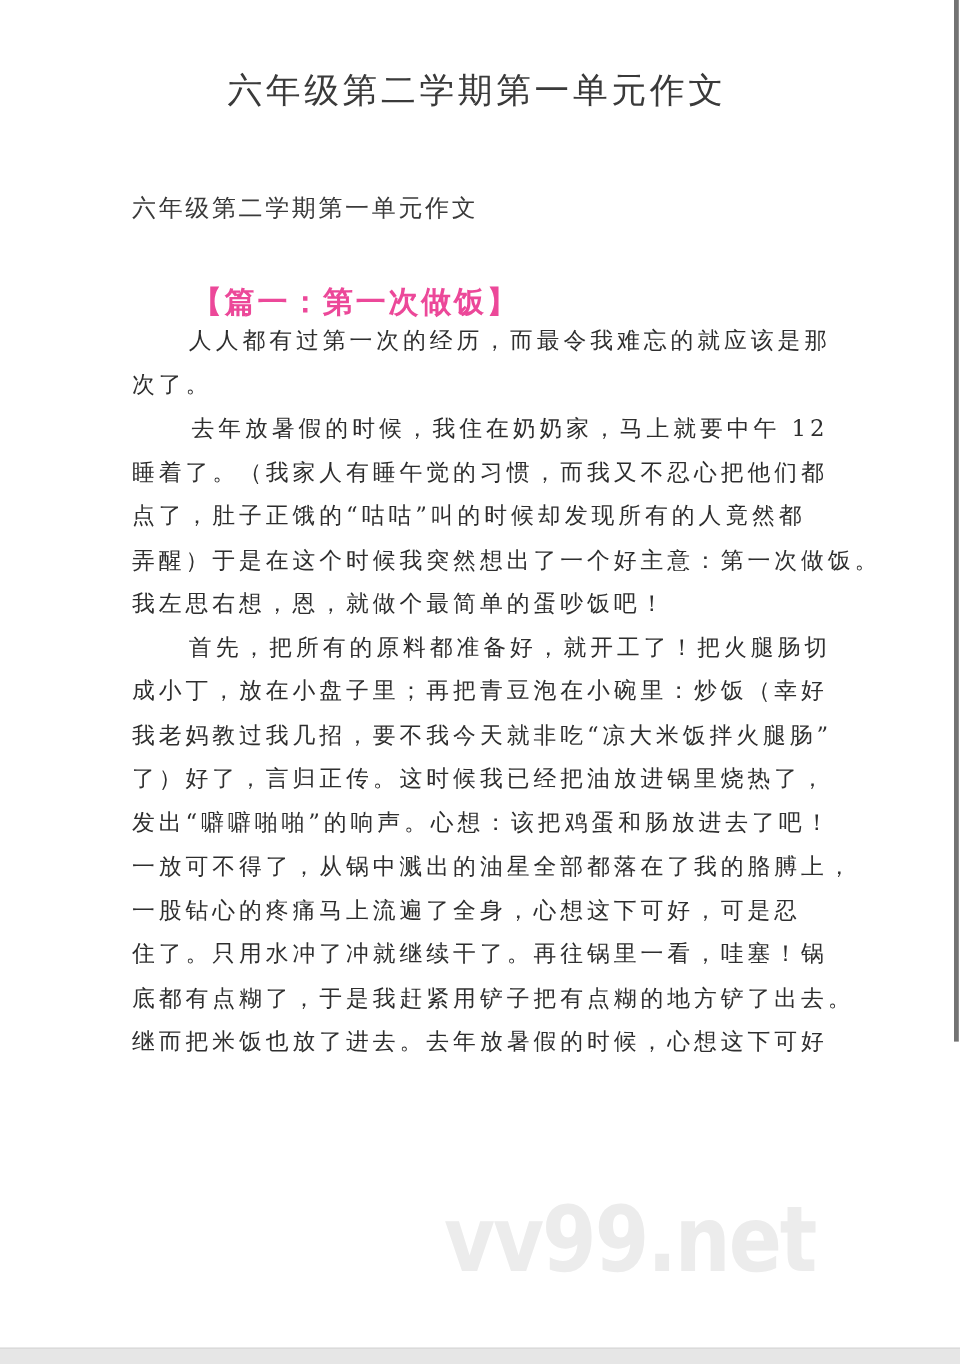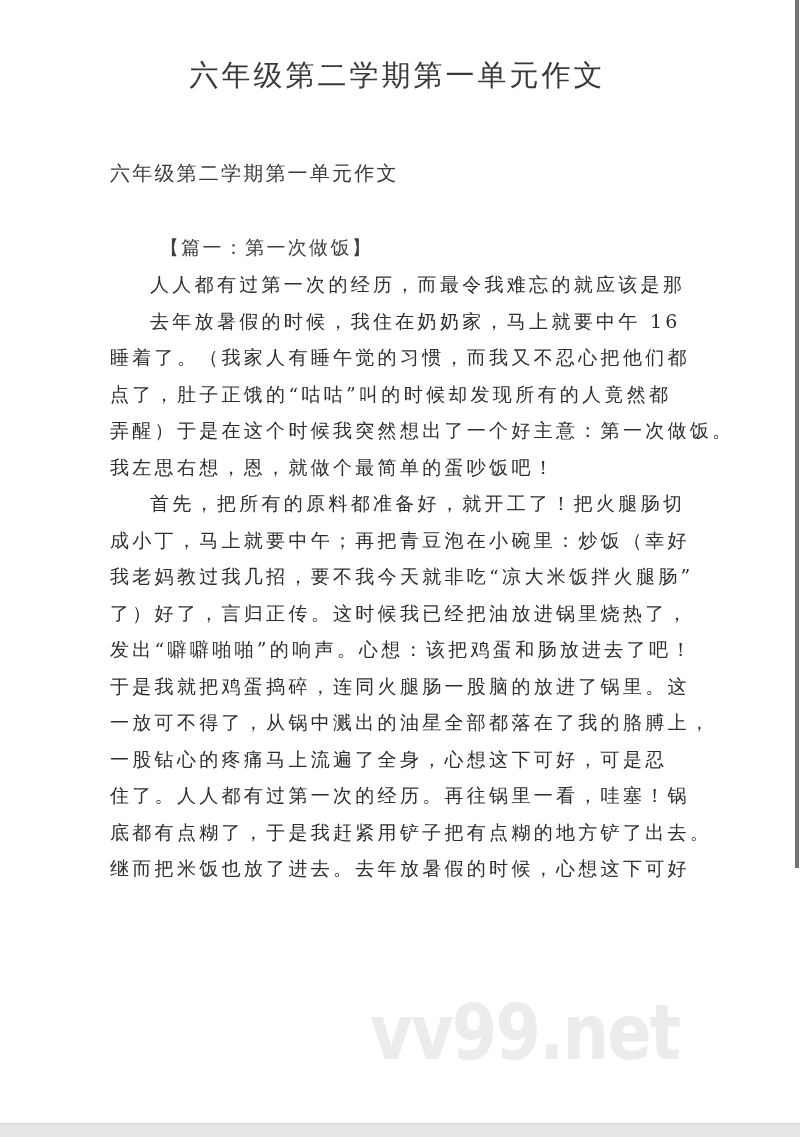--- a/index.html
+++ b/index.html
@@ -43,42 +43,44 @@
       top: 160px;
       font-size: 20px;
       letter-spacing: 2.2px;
       color: #3a3a3a;
       margin: 0;
     }
     .section-heading {
       position: absolute;
       left: 160px;
       top: 235px;
-      font-size: 19px;
+      font-size: 25px;
       letter-spacing: 2.3px;
-      color: #404040;
+      color: #ec4899;
       margin: 0;
+      font-weight: bold;
     }
     .body-text {
       position: absolute;
       left: 110px;
       top: 266px;
       width: 590px;
       font-size: 19px;
       line-height: 36.5px;
       letter-spacing: 3.3px;
       color: #2e2e2e;
     }
     .body-text .line {
       display: block;
       white-space: nowrap;
       height: 36.5px;
     }
     .body-text .line.indent {
       padding-left: 40px;
+      text-align: center;
     }
     .watermark {
       position: absolute;
       left: 370px;
       top: 988px;
       font-family: "DejaVu Sans", "Liberation Sans", sans-serif;
       font-weight: bold;
       font-size: 76px;
       letter-spacing: -2px;
       color: #ececec;
@@ -99,34 +101,34 @@
 </head>
 <body>
 
 <div class="page">
   <h1 class="doc-title">六年级第二学期第一单元作文</h1>
   <p class="subtitle">六年级第二学期第一单元作文</p>
   <p class="section-heading">【篇一：第一次做饭】</p>
 
   <div class="body-text">
     <span class="line indent">人人都有过第一次的经历，而最令我难忘的就应该是那</span>
-    <span class="line indent">去年放暑假的时候，我住在奶奶家，马上就要中午 16</span>
+    <span class="line">次了。</span>
+    <span class="line indent">去年放暑假的时候，我住在奶奶家，马上就要中午 12</span>
     <span class="line">睡着了。（我家人有睡午觉的习惯，而我又不忍心把他们都</span>
     <span class="line">点了，肚子正饿的“咕咕”叫的时候却发现所有的人竟然都</span>
     <span class="line">弄醒）于是在这个时候我突然想出了一个好主意：第一次做饭。</span>
     <span class="line">我左思右想，恩，就做个最简单的蛋吵饭吧！</span>
     <span class="line indent">首先，把所有的原料都准备好，就开工了！把火腿肠切</span>
-    <span class="line">成小丁，马上就要中午；再把青豆泡在小碗里：炒饭（幸好</span>
+    <span class="line">成小丁，放在小盘子里；再把青豆泡在小碗里：炒饭（幸好</span>
     <span class="line">我老妈教过我几招，要不我今天就非吃“凉大米饭拌火腿肠”</span>
     <span class="line">了）好了，言归正传。这时候我已经把油放进锅里烧热了，</span>
     <span class="line">发出“噼噼啪啪”的响声。心想：该把鸡蛋和肠放进去了吧！</span>
-    <span class="line">于是我就把鸡蛋捣碎，连同火腿肠一股脑的放进了锅里。这</span>
     <span class="line">一放可不得了，从锅中溅出的油星全部都落在了我的胳膊上，</span>
     <span class="line">一股钻心的疼痛马上流遍了全身，心想这下可好，可是忍</span>
-    <span class="line">住了。人人都有过第一次的经历。再往锅里一看，哇塞！锅</span>
+    <span class="line">住了。只用水冲了冲就继续干了。再往锅里一看，哇塞！锅</span>
     <span class="line">底都有点糊了，于是我赶紧用铲子把有点糊的地方铲了出去。</span>
     <span class="line">继而把米饭也放了进去。去年放暑假的时候，心想这下可好</span>
   </div>
 
   <div class="watermark">vv99.net</div>
 </div>
 
 <div class="footer-strip"></div>
 
 </body></html>

